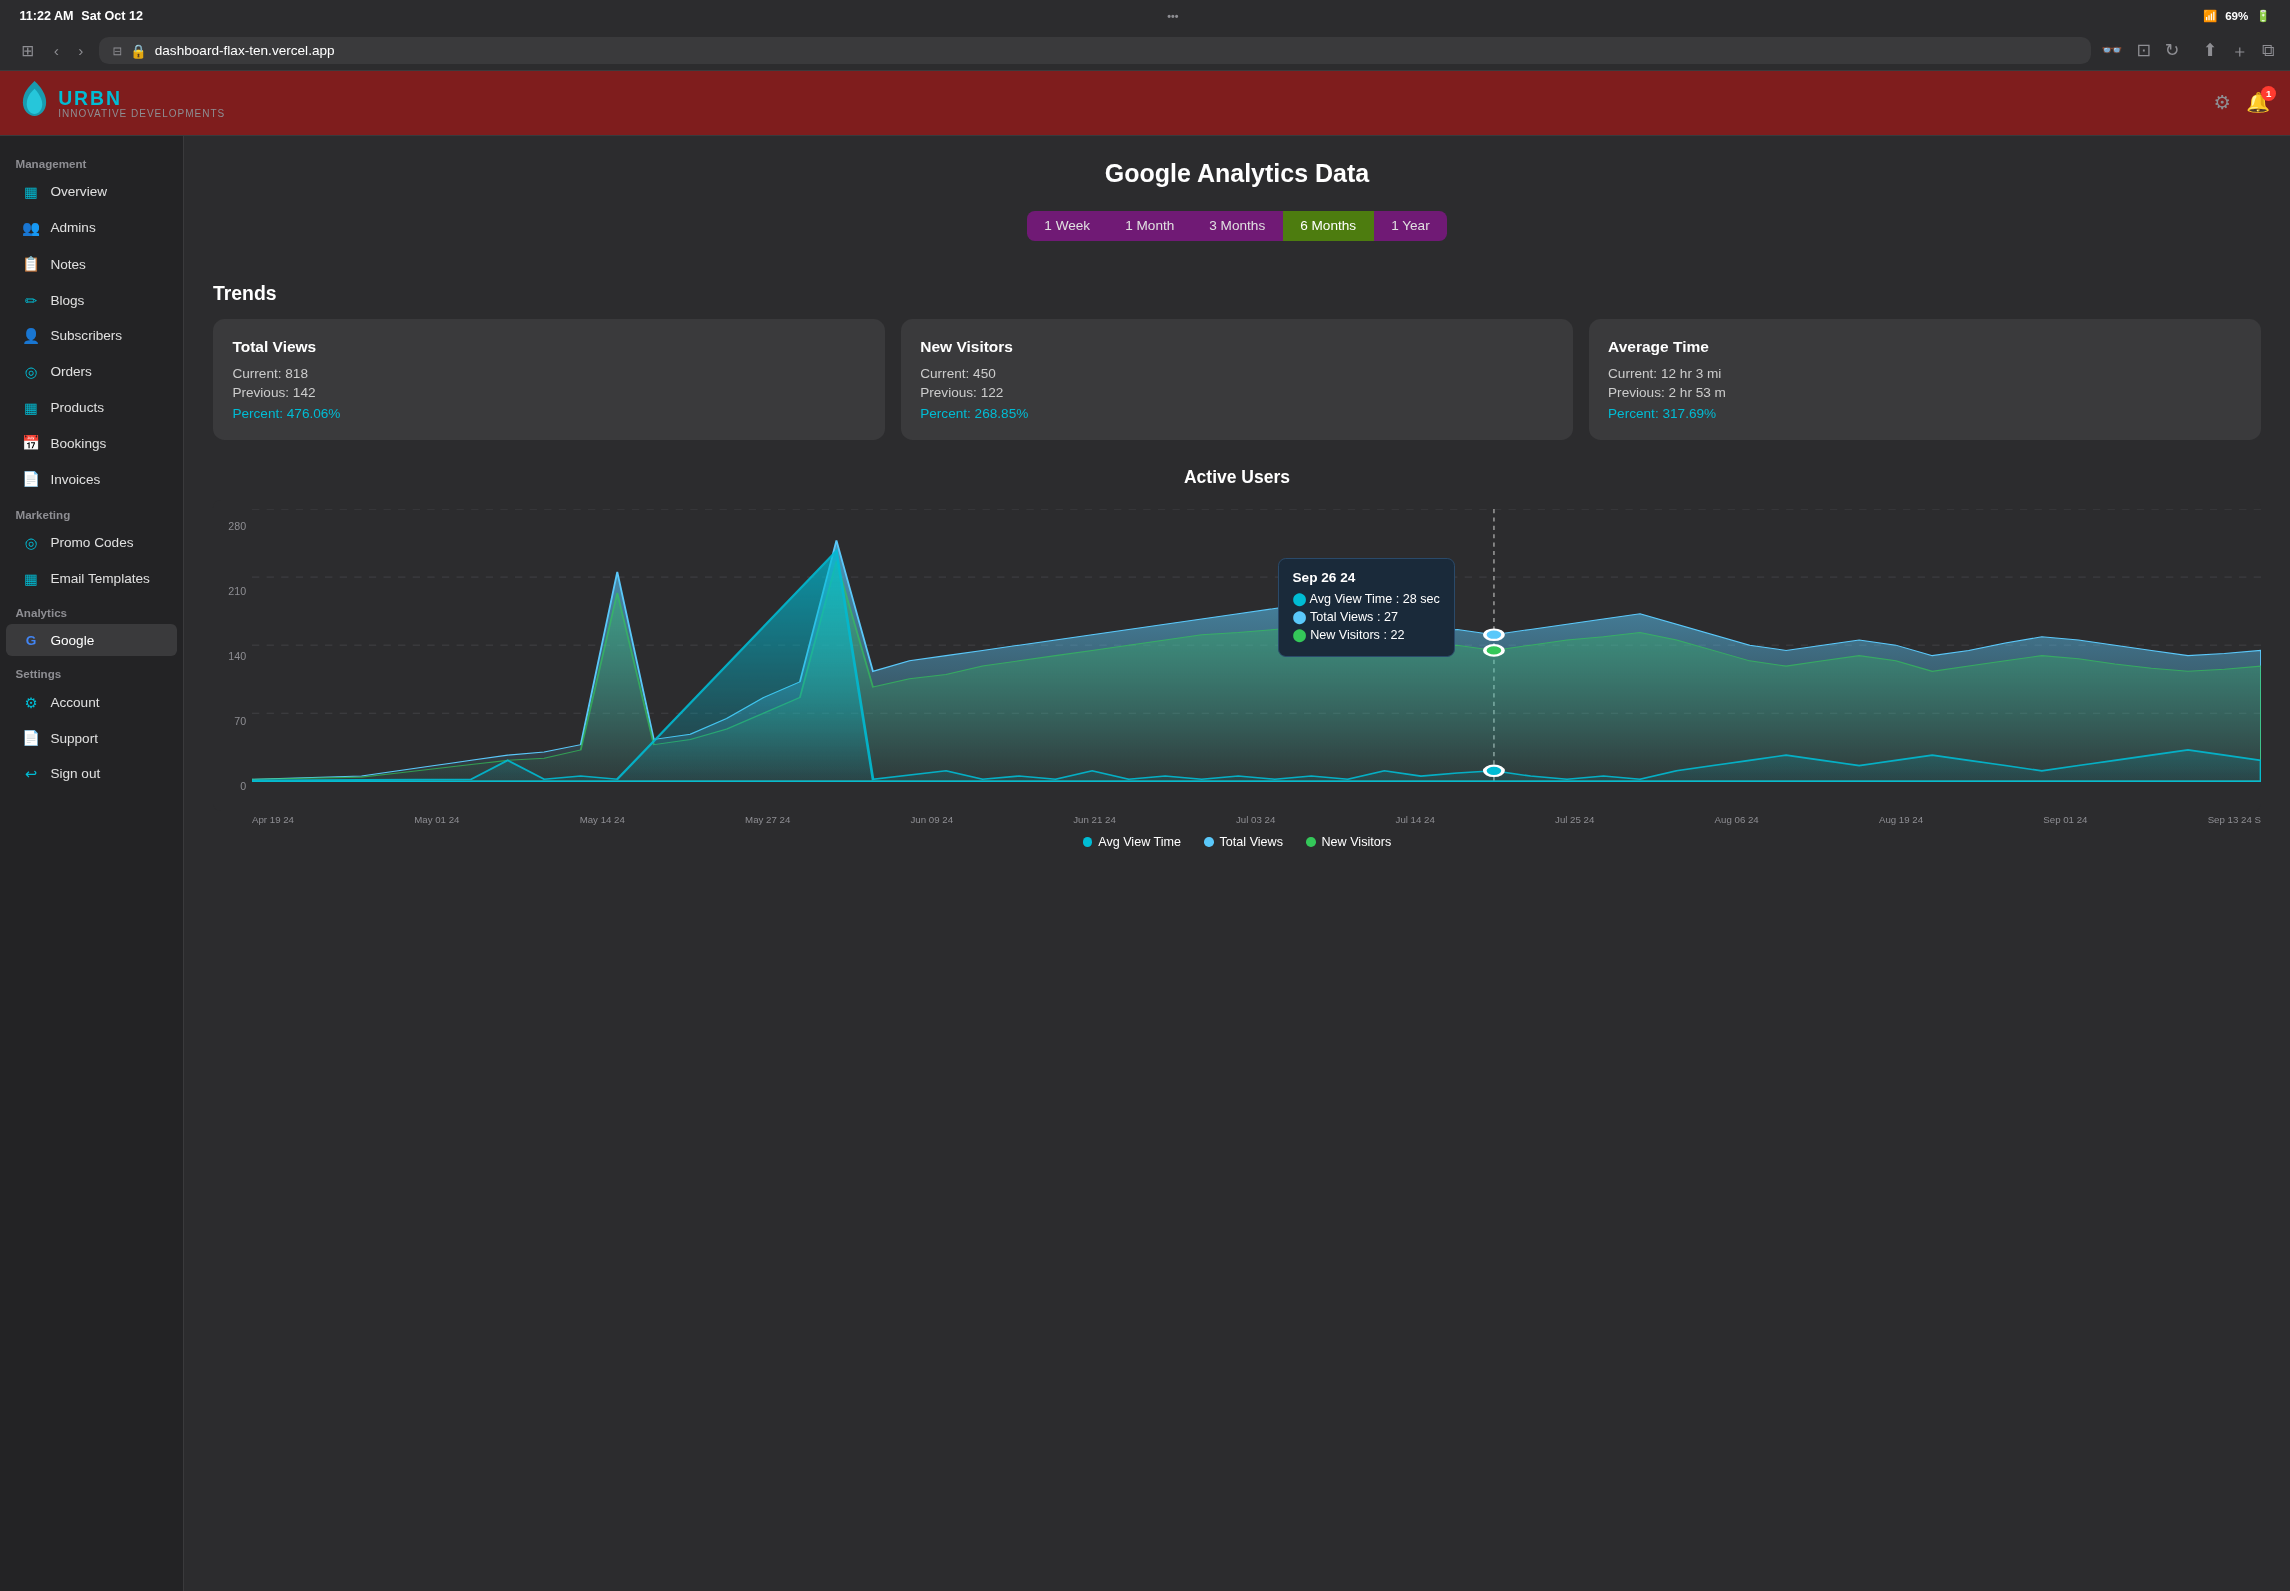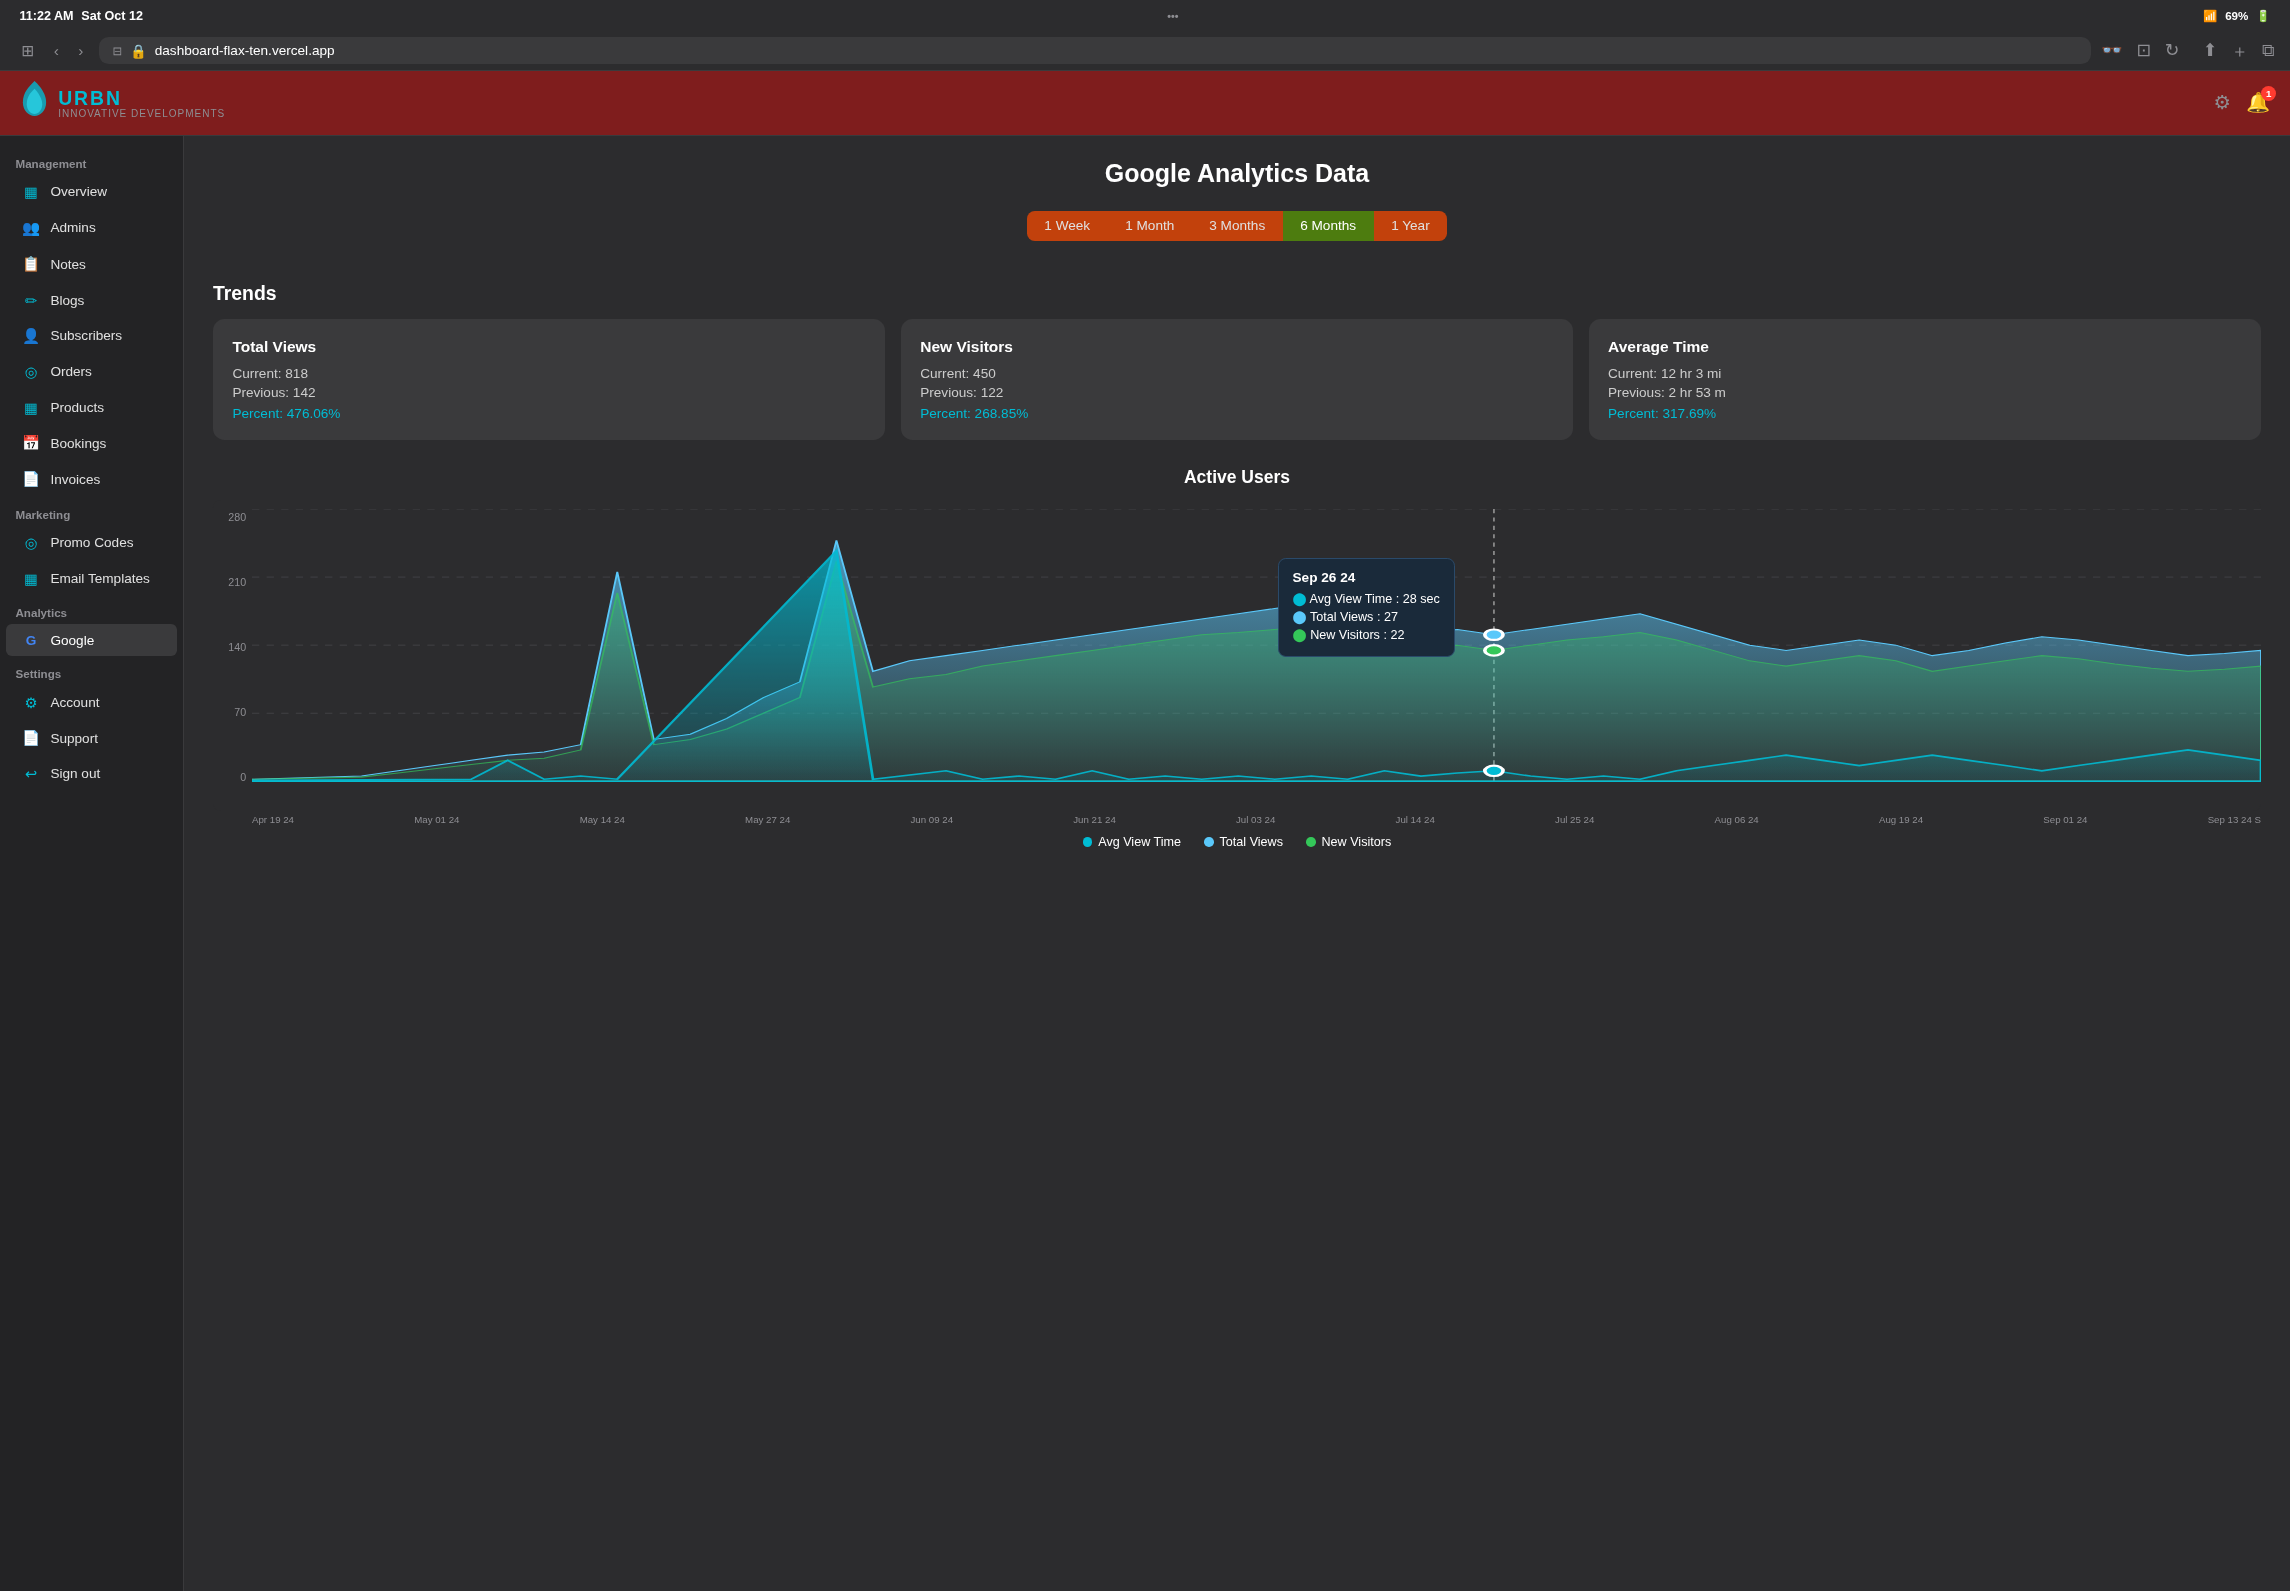--- a/index.html
+++ b/index.html
@@ -140,21 +140,21 @@
       color: #fff;
     }
     .time-filters {
       display: flex;
       justify-content: center;
       gap: 0;
       margin-bottom: 27px;
     }
     .time-btn {
       padding: 7.8px 17.5px;
-      background: #c2410c;
+      background: #701a75;
       border: none;
       color: #e0e0e0;
       font-size: 13.6px;
       cursor: pointer;
       font-weight: 500;
     }
     .time-btn:first-child { border-radius: 7.8px 0 0 7.8px; }
     .time-btn:last-child { border-radius: 0 7.8px 7.8px 0; }
     .time-btn.active { background: #4d7c0f; color: #fff; }
 
@@ -241,21 +241,21 @@
     }
     .legend-item { display: flex; align-items: center; gap: 5.8px; }
     .legend-dot { width: 9.7px; height: 9.7px; border-radius: 50%; }
     .legend-dot.teal { background: #00bcd4; }
     .legend-dot.blue { background: #5ac8fa; }
     .legend-dot.green { background: #34c759; }
 
     .chart-y-axis {
       position: absolute;
       left: 0;
-      top: 11px;
+      top: 20px;
       height: calc(100% - 39px);
       width: 39px;
       display: flex;
       flex-direction: column;
       justify-content: space-between;
       align-items: flex-end;
       padding-right: 5.8px;
       font-size: 10.7px;
       color: #8e8e93;
     }

